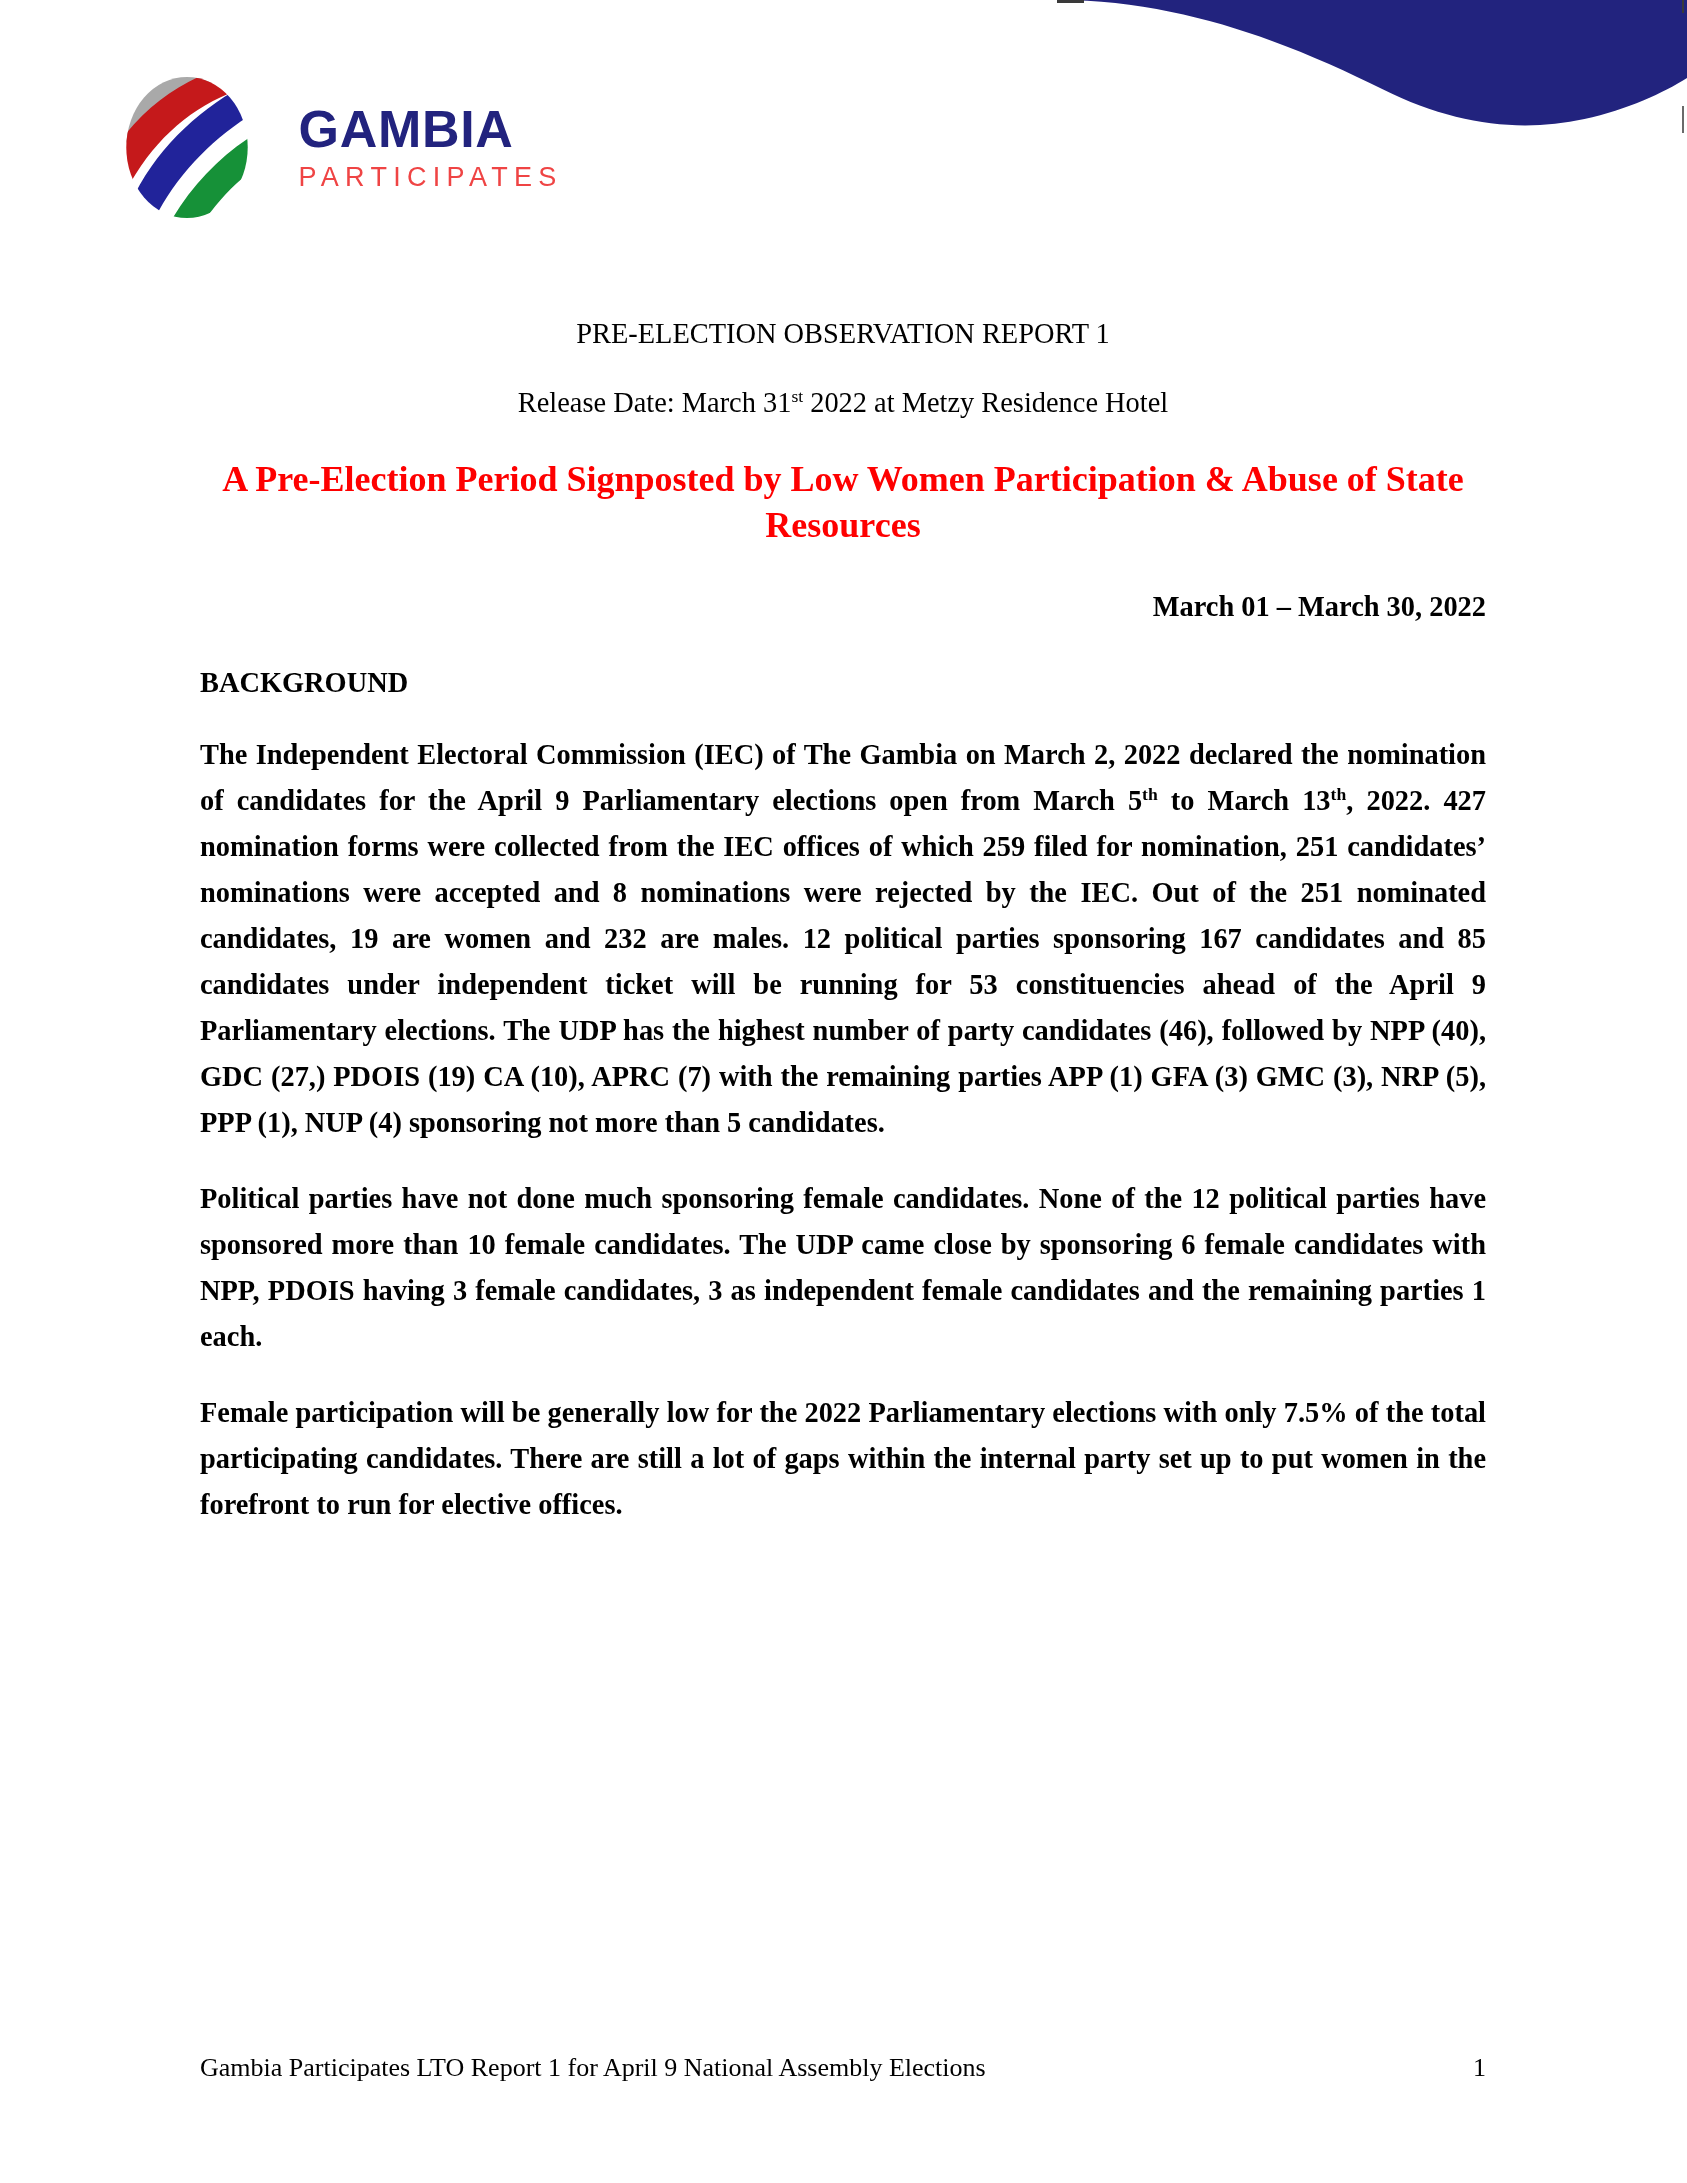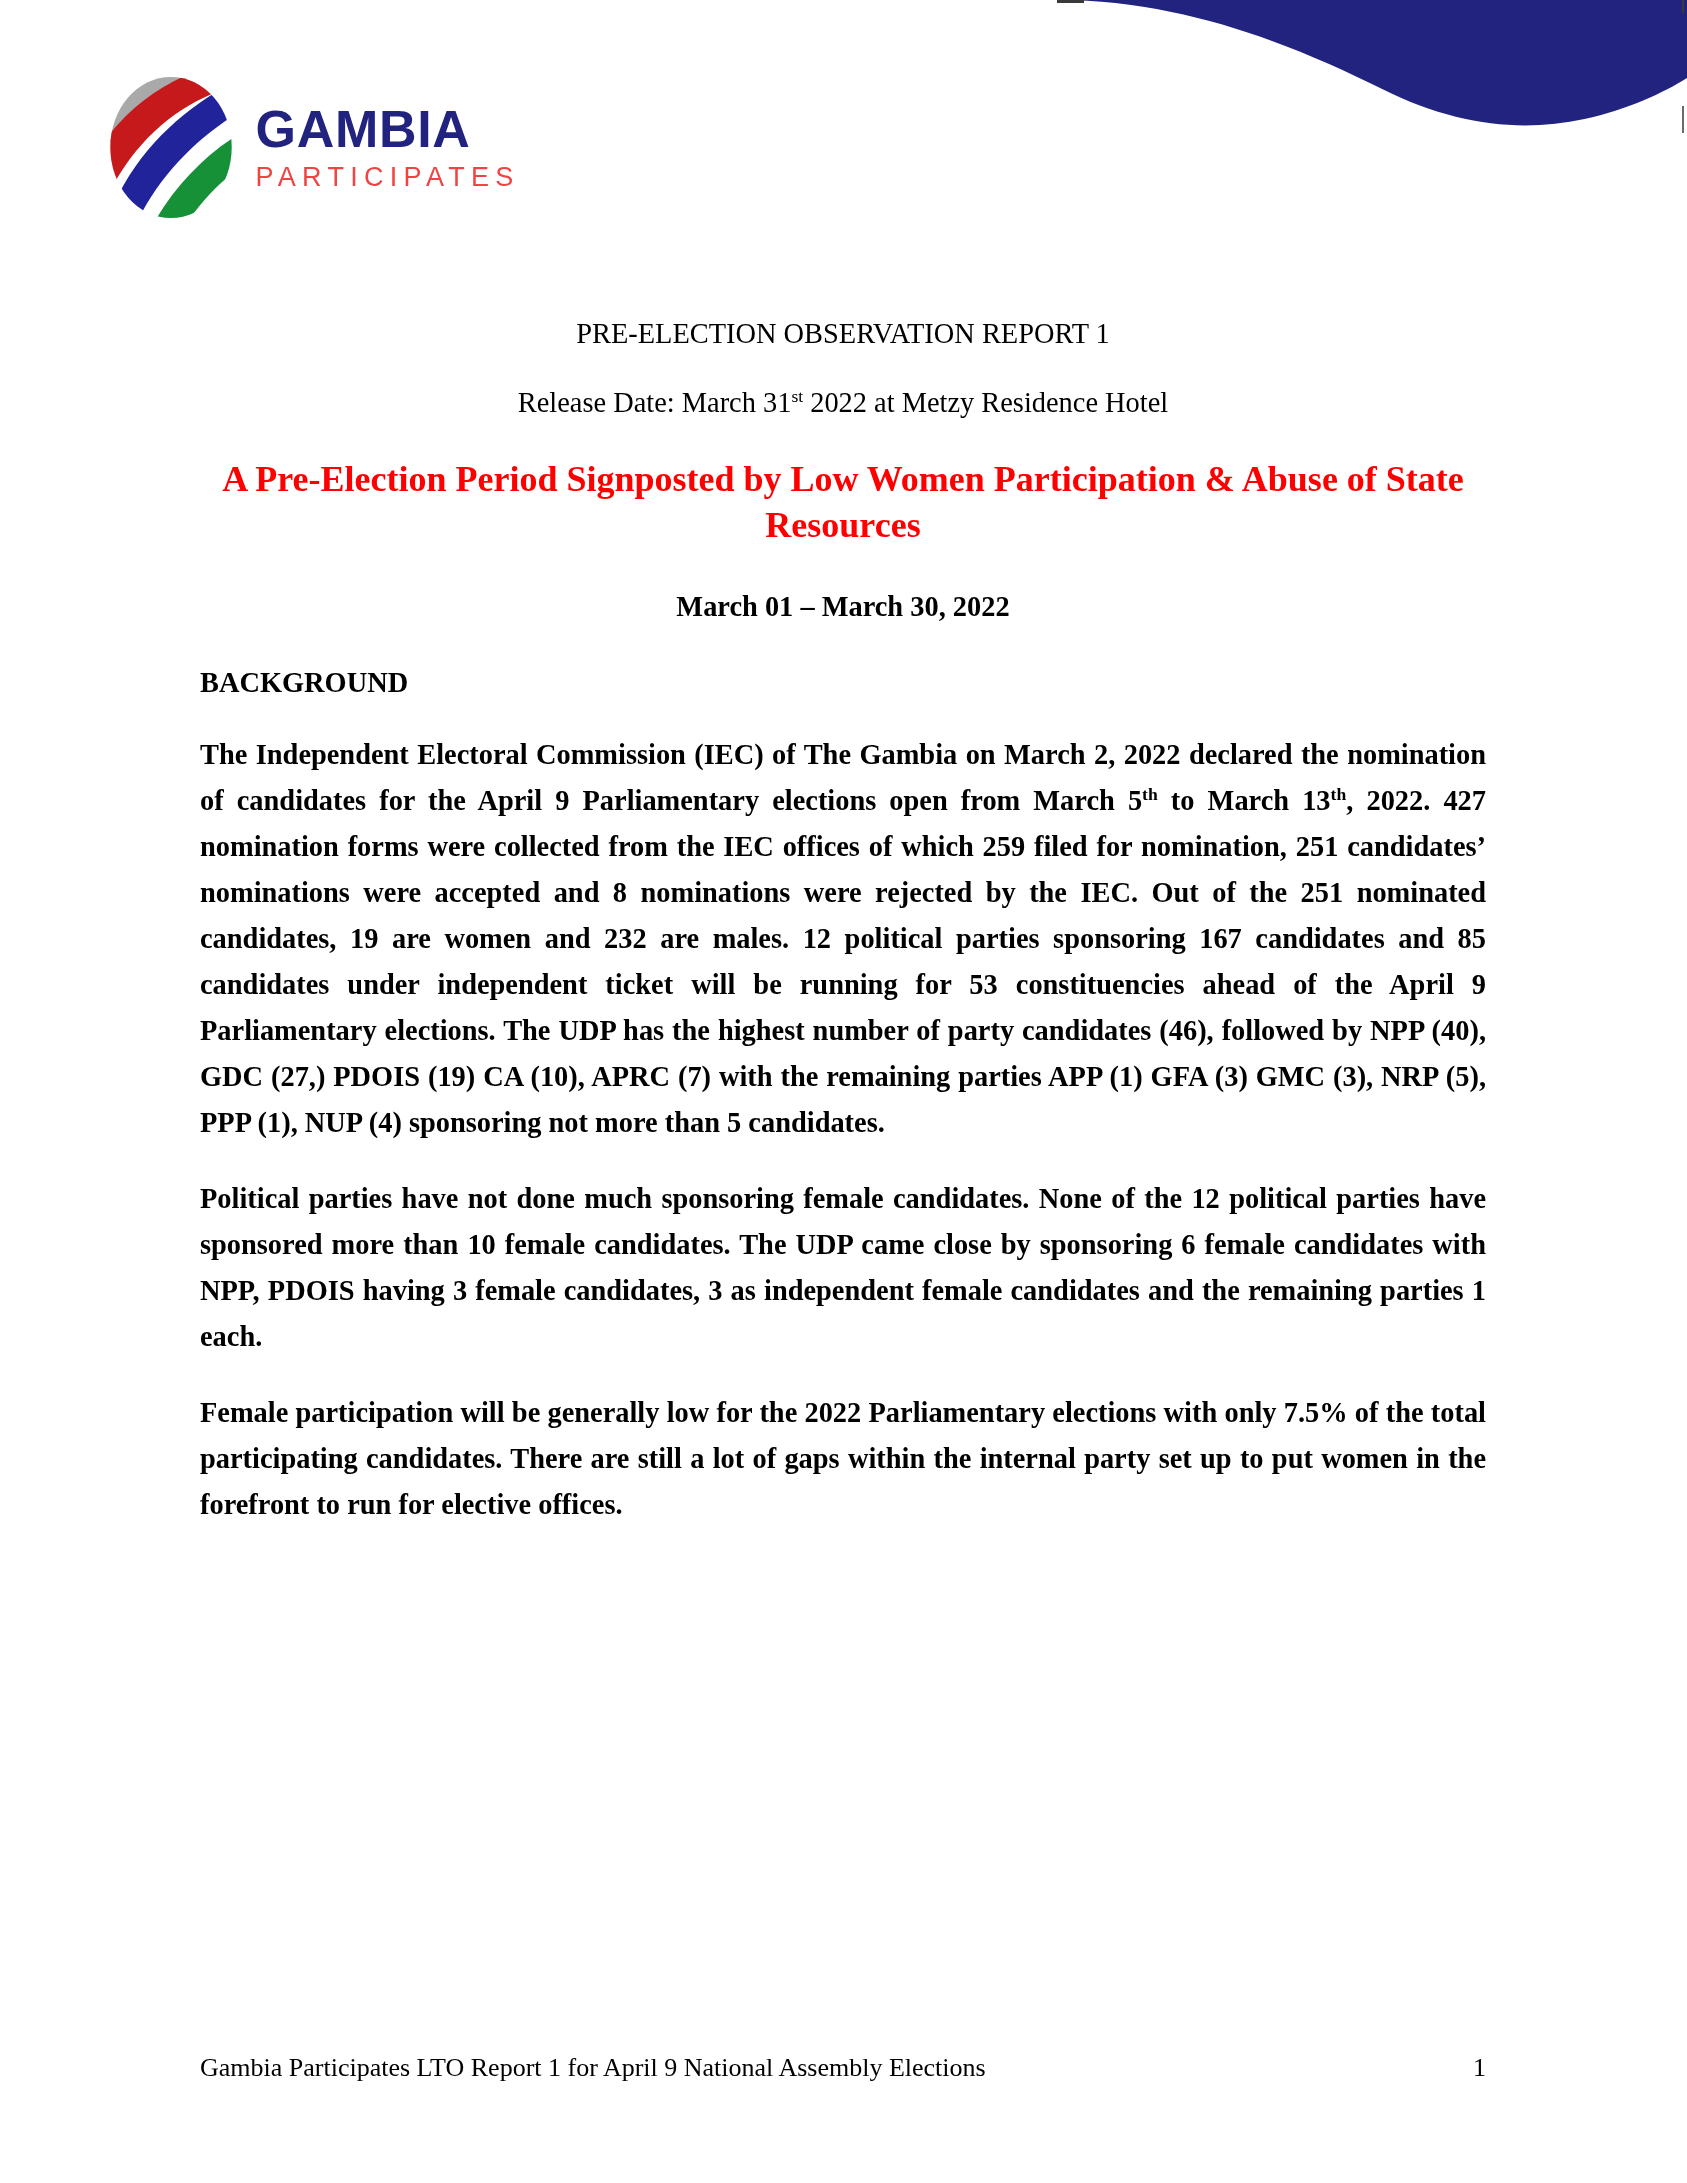--- a/index.html
+++ b/index.html
@@ -49,26 +49,27 @@
     left: 1057px;
     top: 0px;
     width: 26.5px;
     height: 2.6px;
     background: #3a3a3a;
   }
 
   
   #logo {
     position: absolute;
-    left: 105px;
+    left: 121px;
     top: 71px;
     width: 476px;
     height: 152px;
     display: flex;
     align-items: center;
+    gap: 27px;
   }
   #logo-globe {
     width: 132px;
     height: 147px;
     flex: 0 0 auto;
   }
   #logo-wordmark {
     margin-left: 18.5px;
     display: flex;
     flex-direction: column;
@@ -124,20 +125,21 @@
     font-size: 28.4px;
     font-weight: bold;
     margin-top: 32px;
     line-height: 1.0;
   }
   .date-range {
     font-size: 28.4px;
     font-weight: bold;
     margin-top: 45px;
     line-height: 1.0;
+    text-align: right;
   }
   .section-heading {
     font-size: 28.4px;
     font-weight: bold;
     margin-top: 48px;
     text-align: left;
     line-height: 1.0;
   }
 
   .body-para {

